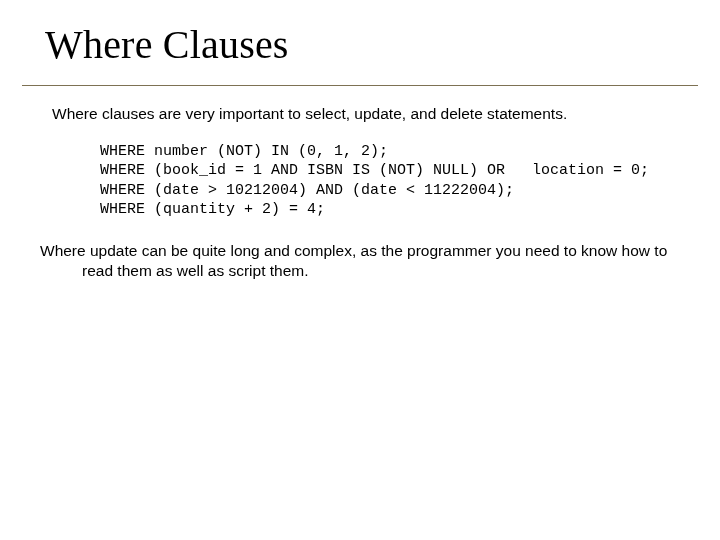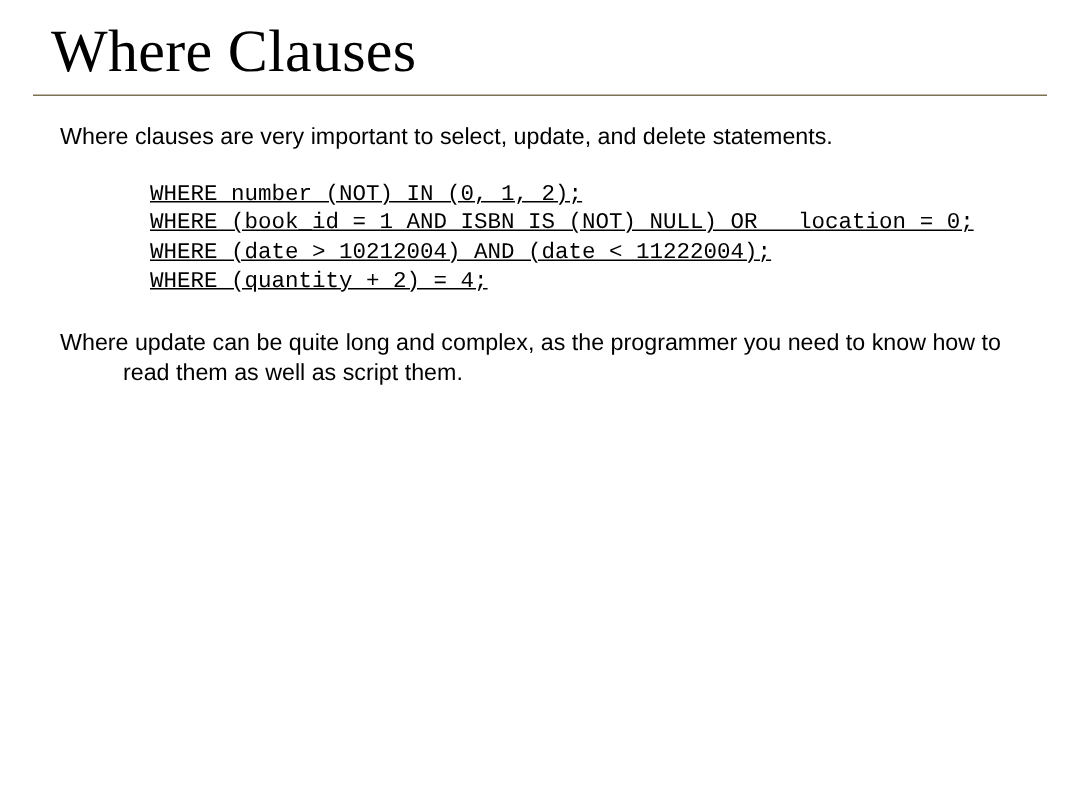--- a/index.html
+++ b/index.html
@@ -22,38 +22,37 @@
     border-bottom: 1.5px solid #7d7153;
     padding: 0 0 6px 6px;
     margin: 0 10px 18px 10px;
   }
   .title {
     font-family: "Times New Roman", Times, serif;
     font-size: 40px;
     font-weight: 400;
     letter-spacing: 0.2px;
     color: #000;
-    margin: 0;
+    margin: 11px;
     padding-left: 6px;
   }
   .body {
     padding: 0 28px 0 28px;
     font-size: 15.5px;
     line-height: 1.3;
   }
   .para {
-    margin: 0 0 18px 0;
+    margin: 0 0 18px 12px;
   }
   .code-block {
     font-family: "Courier New", Courier, monospace;
     font-size: 15px;
     white-space: pre;
     margin: 0 0 22px 60px;
     line-height: 1.28;
-    text-decoration: underline;
   }
   .closing {
     margin: 0 0 0 0;
     text-indent: -42px;
     padding-left: 42px;
     font-size: 15.5px;
     line-height: 1.28;
   }
 </style>
 </head>

